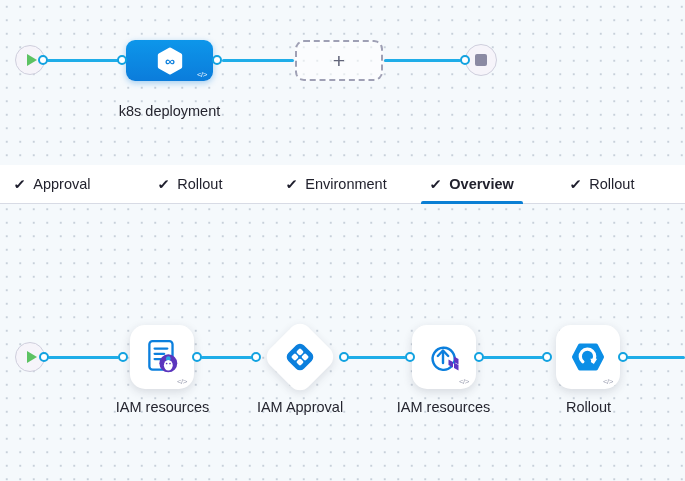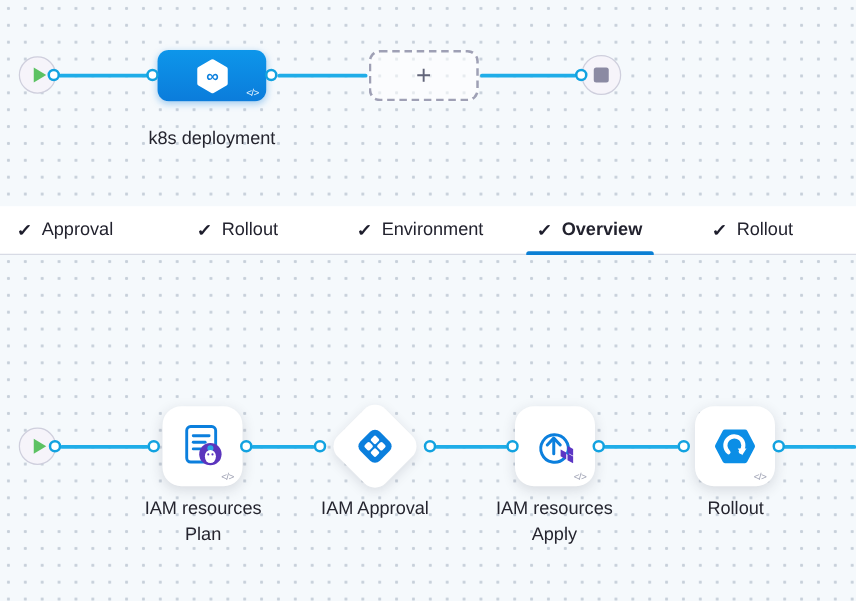--- a/index.html
+++ b/index.html
@@ -172,27 +172,25 @@
       <polygon points="22.2,21.8 29.2,21.8 25.7,27.2" fill="#ffffff"></polygon>
     </svg>
     <span class="code-glyph">&lt;/&gt;</span>
   </div>
 
   <div class="port" style="left:617.5px;top:351.5px;"></div>
   <div class="edge" style="left:627px;top:355.5px;width:58px;"></div>
 
   <div class="node-label" style="left:97px;top:397px;width:131px;">
     <div>IAM resources</div>
-    <div>Plan</div>
   </div>
   <div class="node-label" style="left:235px;top:397px;width:130px;">
     <div>IAM Approval</div>
     <div></div>
   </div>
   <div class="node-label" style="left:378px;top:397px;width:131px;">
     <div>IAM resources</div>
-    <div>Apply</div>
   </div>
   <div class="node-label" style="left:523px;top:397px;width:131px;">
     <div>Rollout</div>
   </div>
 
 </div>
 
 </body></html>

